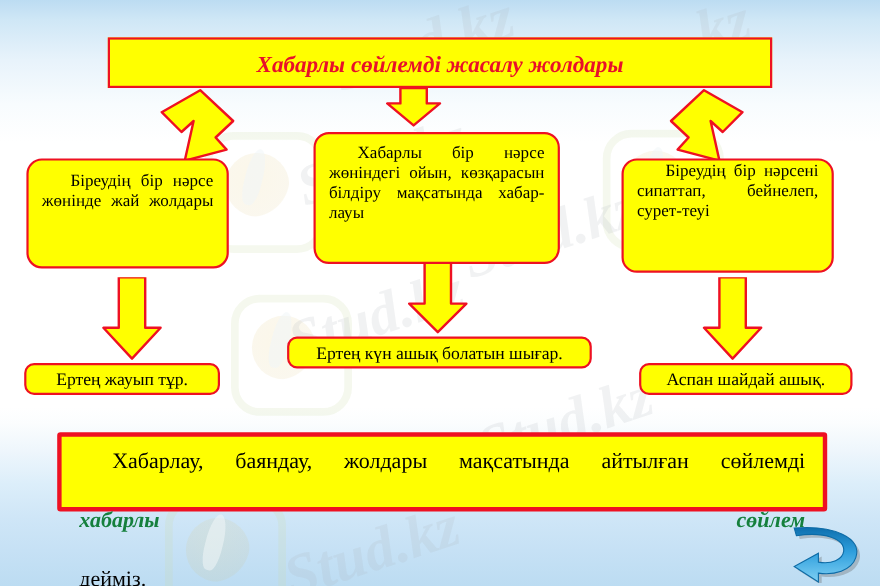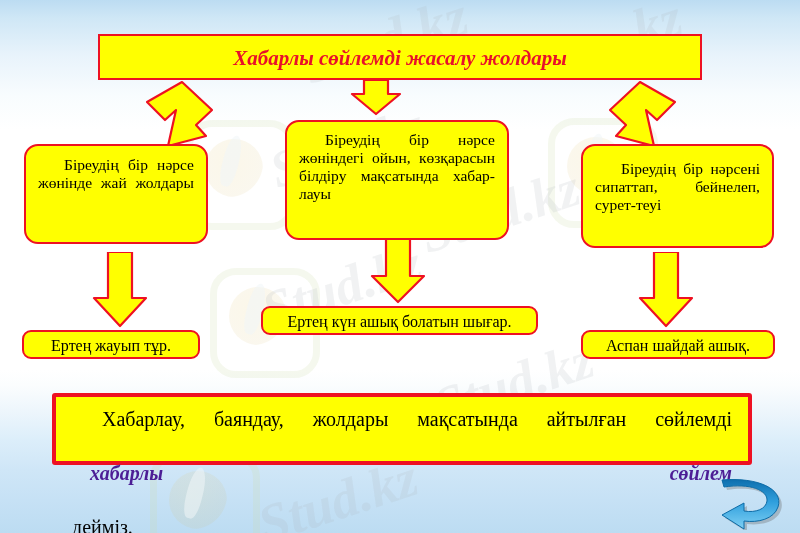--- a/index.html
+++ b/index.html
@@ -164,24 +164,24 @@
     <svg width="96" height="68" viewBox="0 0 96 68">
       <polygon points="34,2 4,30 20,45 10,56 48,66 40,30 51,40 69,22" fill="#ffff00" stroke="#ee1122" stroke-width="2.2" stroke-linejoin="round" transform="translate(6,0)"></polygon>
     </svg>
   </div>
 
   <div class="box box-round txt-just" style="left:24px; top:144px; width:184px; height:100px; padding:10px 12px 8px 12px; font-size:15.5px;">
     <span>Біреудің бір нәрсе жөнінде жай жолдары</span>
   </div>
 
   <div class="box box-round txt-just" style="left:285px; top:120px; width:224px; height:120px; padding:9px 12px 8px 12px; font-size:15.5px;">
-    <span>Біреудің бір нәрсе жөніндегі ойын, көзқарасын білдіру мақсатында хабар-лауы</span>
-  </div>
-
-  <div class="box box-round txt-just" style="left:565px; top:144px; width:193px; height:104px; padding:14px 12px 8px 12px; font-size:15.5px;margin-left:16px;">
+    <span>Хабарлы бір нәрсе жөніндегі ойын, көзқарасын білдіру мақсатында хабар-лауы</span>
+  </div>
+
+  <div class="box box-round txt-just" style="left:565px; top:144px; width:193px; height:104px; padding:1px 12px 8px 12px; font-size:15.5px;">
     <span>Біреудің бір нәрсені сипаттап, бейнелеп, сурет-теуі</span>
   </div>
 
   <div class="arrow" style="left:88px; top:252px;">
     <svg width="64" height="78" viewBox="0 0 64 78">
       <polygon points="20,0 44,0 44,46 58,46 32,74 6,46 20,46" fill="#ffff00" stroke="#ee1122" stroke-width="2.2" stroke-linejoin="round"></polygon>
     </svg>
   </div>
 
   <div class="arrow" style="left:366px; top:238px;">
@@ -202,21 +202,21 @@
 
   <div class="box box-ex" style="left:261px; top:306px; width:277px; height:29px; font-size:16px; line-height:27px;">
     <span>Ертең күн ашық болатын шығар.</span>
   </div>
 
   <div class="box box-ex" style="left:581px; top:330px; width:194px; height:29px; font-size:16px; line-height:27px;">
     <span>Аспан шайдай ашық.</span>
   </div>
 
   <div class="box box-summary txt-just" style="left:52px; top:393px; width:700px; height:72px; padding:9px 16px; font-size:20px; line-height:1.35; text-indent:30px;">
-    <span>Хабарлау, баяндау, жолдары мақсатында айтылған сөйлемді </span><span style="color:#4c1d95; font-weight:bold; font-style:italic;margin-left:18px;">хабарлы сөйлем</span><span> дейміз.</span>
+    <span>Хабарлау, баяндау, жолдары мақсатында айтылған сөйлемді </span><span style="color:#15803d; font-weight:bold; font-style:italic;">хабарлы сөйлем</span><span> дейміз.</span>
   </div>
 
   <div class="curve-arrow" style="left:712px; top:476px;">
     <svg width="80" height="54" viewBox="0 0 80 54">
       <defs>
         <linearGradient id="blueGrad" x1="0" y1="0" x2="0" y2="1">
           <stop offset="0%" stop-color="#0e6fae"></stop>
           <stop offset="45%" stop-color="#2f9fdd"></stop>
           <stop offset="100%" stop-color="#7fd0f4"></stop>
         </linearGradient>

